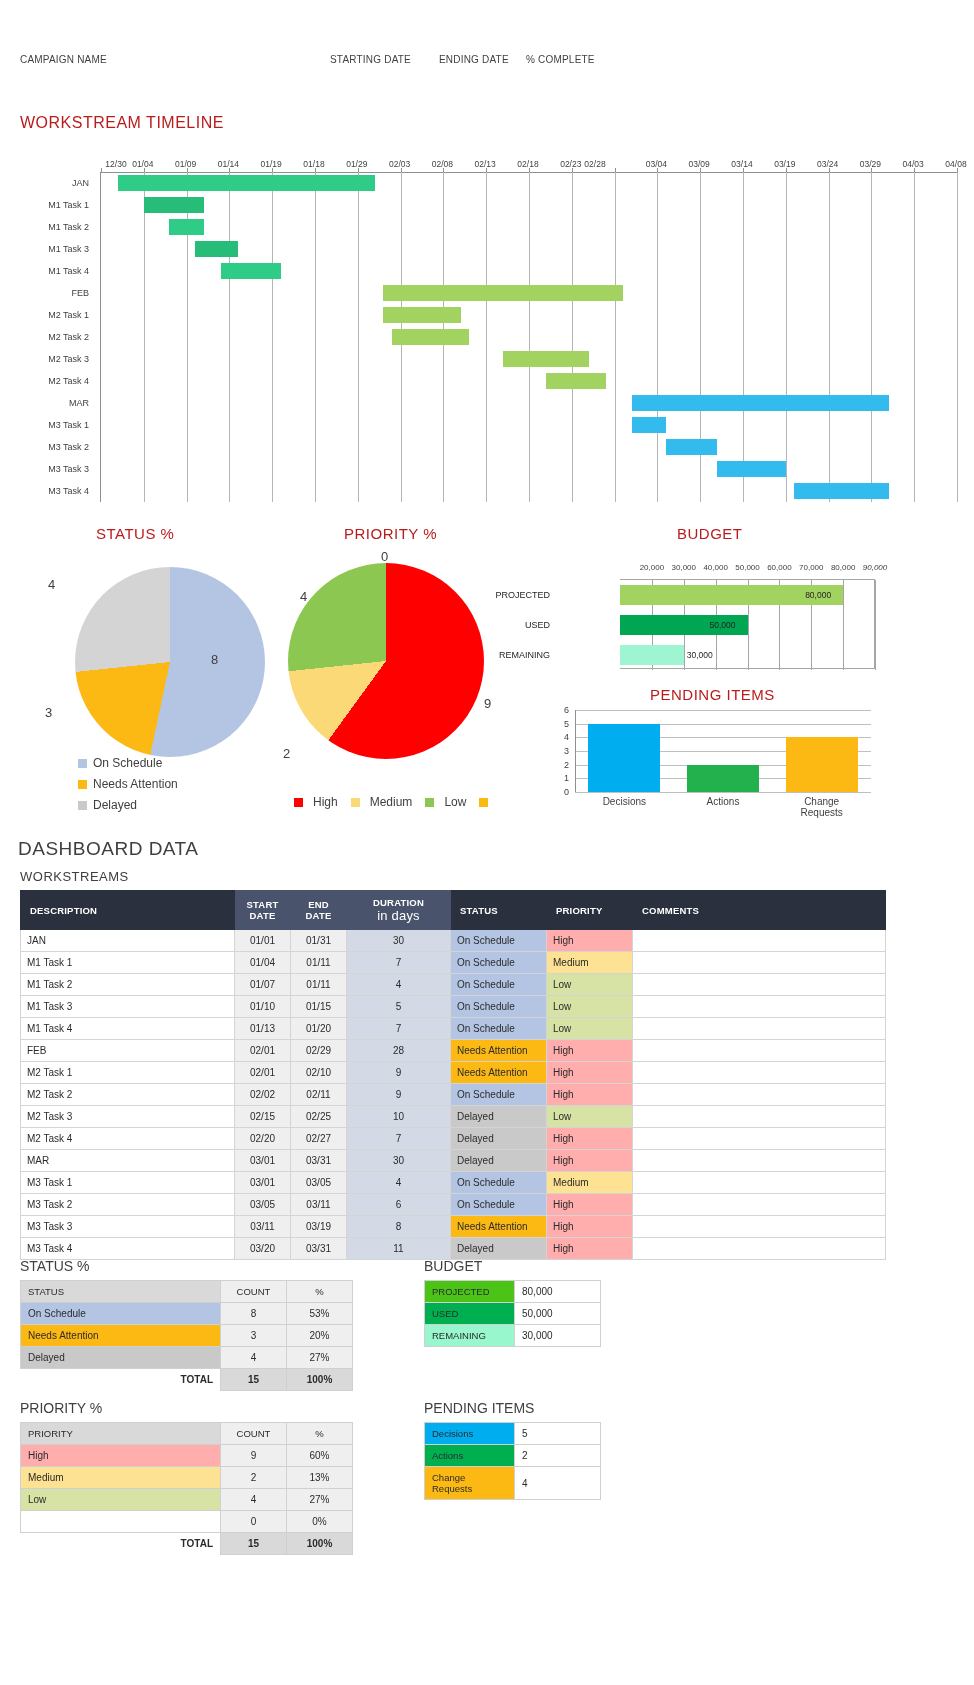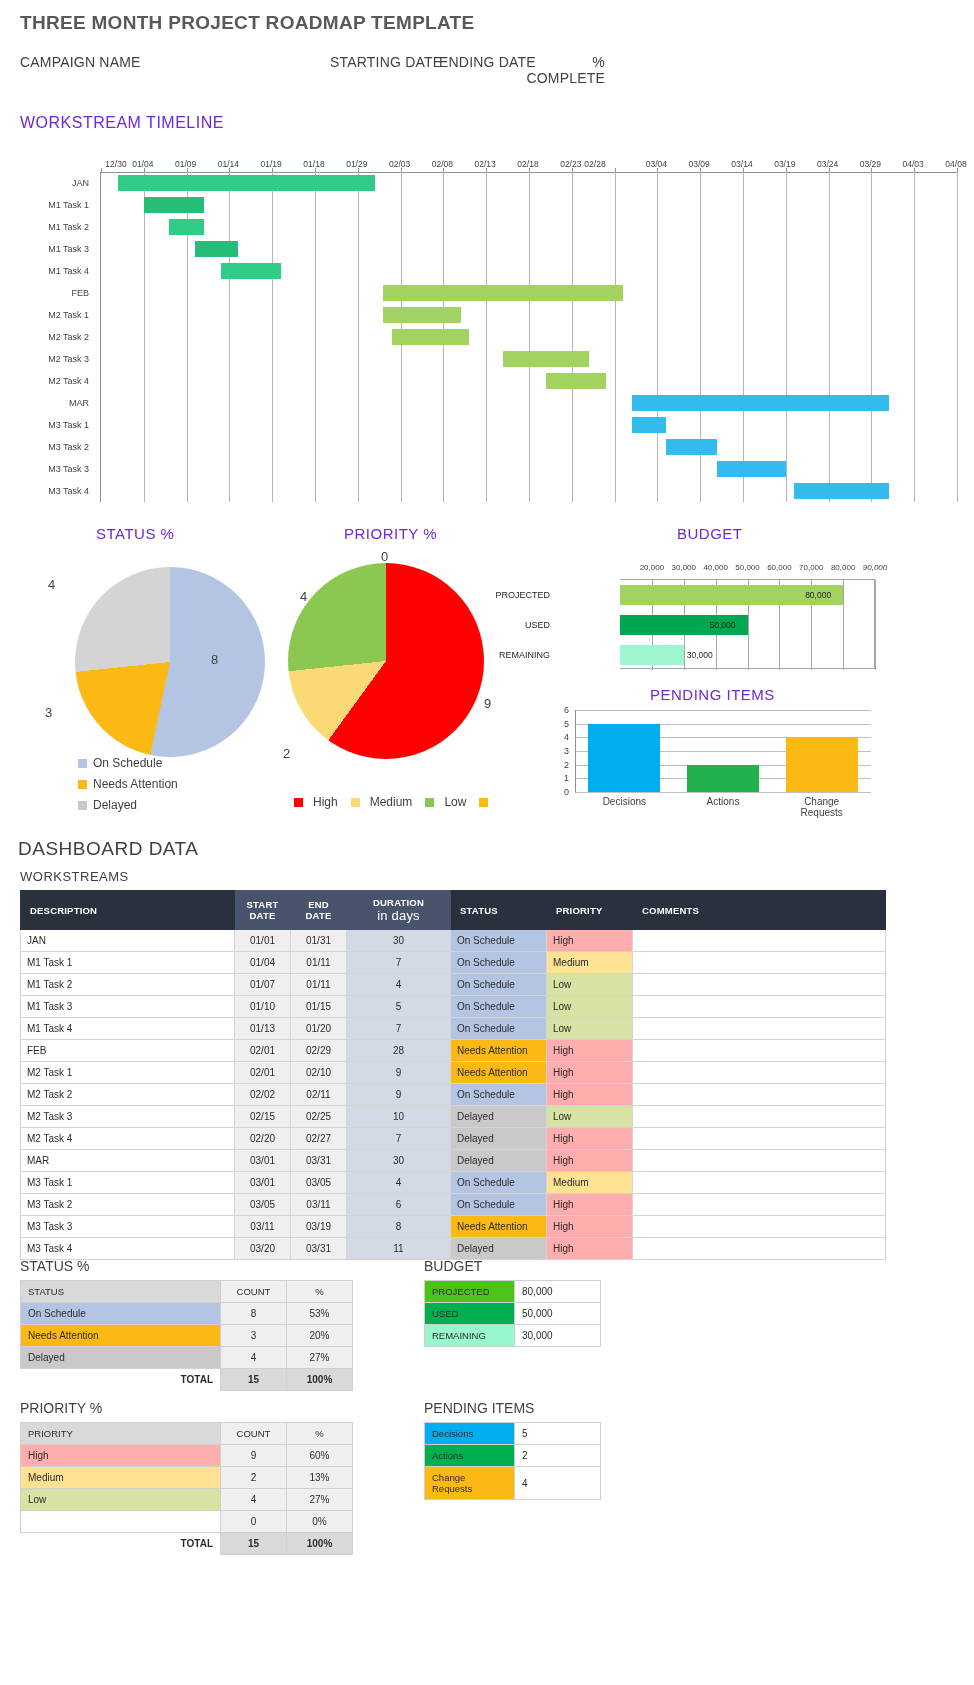--- a/index.html
+++ b/index.html
@@ -14,21 +14,21 @@
   }
   .page { position:relative; width:974px; height:1685px; }
 
   
   .title {
     position:absolute; left:20px; top:12px;
     font-size:19px; font-weight:bold; letter-spacing:.3px;
     color:#595959;
   }
   .hdr-labels { position:absolute; left:20px; top:54px; width:585px; height:16px; }
-  .hdr-labels span { position:absolute; font-size:14px; color:#3f3f3f; letter-spacing:.2px;text-align:right; }
+  .hdr-labels span { position:absolute; font-size:10px; color:#3f3f3f; letter-spacing:.2px; }
   .lbl-campaign { left:0; }
   .lbl-start { left:310px; }
   .lbl-end { left:419px; }
   .lbl-pct { left:506px; }
 
   .hdr-table {
     position:absolute; left:20px; top:71px;
     width:585px; height:34px;
     border:1px solid #bfbfbf;
     display:flex;
@@ -36,21 +36,21 @@
   .hdr-cell { border-left:1px solid #bfbfbf; display:flex; align-items:center; justify-content:center;
               font-size:12px; font-weight:bold; color:#2b2b2b; }
   .hdr-cell:first-child { border-left:none; }
   .hc-name { width:317px; }
   .hc-start { width:87px; }
   .hc-end { width:86px; }
   .hc-pct { width:93px; }
 
   
   .section-title-lg {
-    position:absolute; font-size:16px; color:#6d28d9; letter-spacing:.5px; font-weight:normal;
+    position:absolute; font-size:16px; color:#b91c1c; letter-spacing:.5px; font-weight:normal;
   }
   #ws-title { left:20px; top:114px; }
 
   .gantt { position:absolute; left:20px; top:145px; width:940px; height:360px; }
   .gantt-labels { position:absolute; left:0; top:27px; width:75px; }
   .grow-label {
     height:22px; line-height:22px; text-align:right; font-size:9px; color:#3f3f3f;
     padding-right:6px;
   }
   .gantt-plot { position:absolute; left:80px; top:27px; width:856px; height:330px; border-left:1px solid #8f8f8f; }
@@ -144,21 +144,20 @@
   #pending-table { left:424px; top:1422px; }
 
   #budget-table td.lab, #pending-table td.lab { width:90px; font-size:9.5px; }
   #budget-table td.val, #pending-table td.val { width:86px; background:#fff; }
 </style>
 </head>
 <body>
 
 <div class="page">
 
-  <div class="title">THREE MONTH PROJECT ROADMAP TEMPLATE</div>
 
   <div class="hdr-labels">
     <span class="lbl-campaign">CAMPAIGN NAME</span>
     <span class="lbl-start">STARTING DATE</span>
     <span class="lbl-end">ENDING DATE</span>
     <span class="lbl-pct">% COMPLETE</span>
   </div>
 
 
   <div class="section-title-lg" id="ws-title">WORKSTREAM TIMELINE</div>

